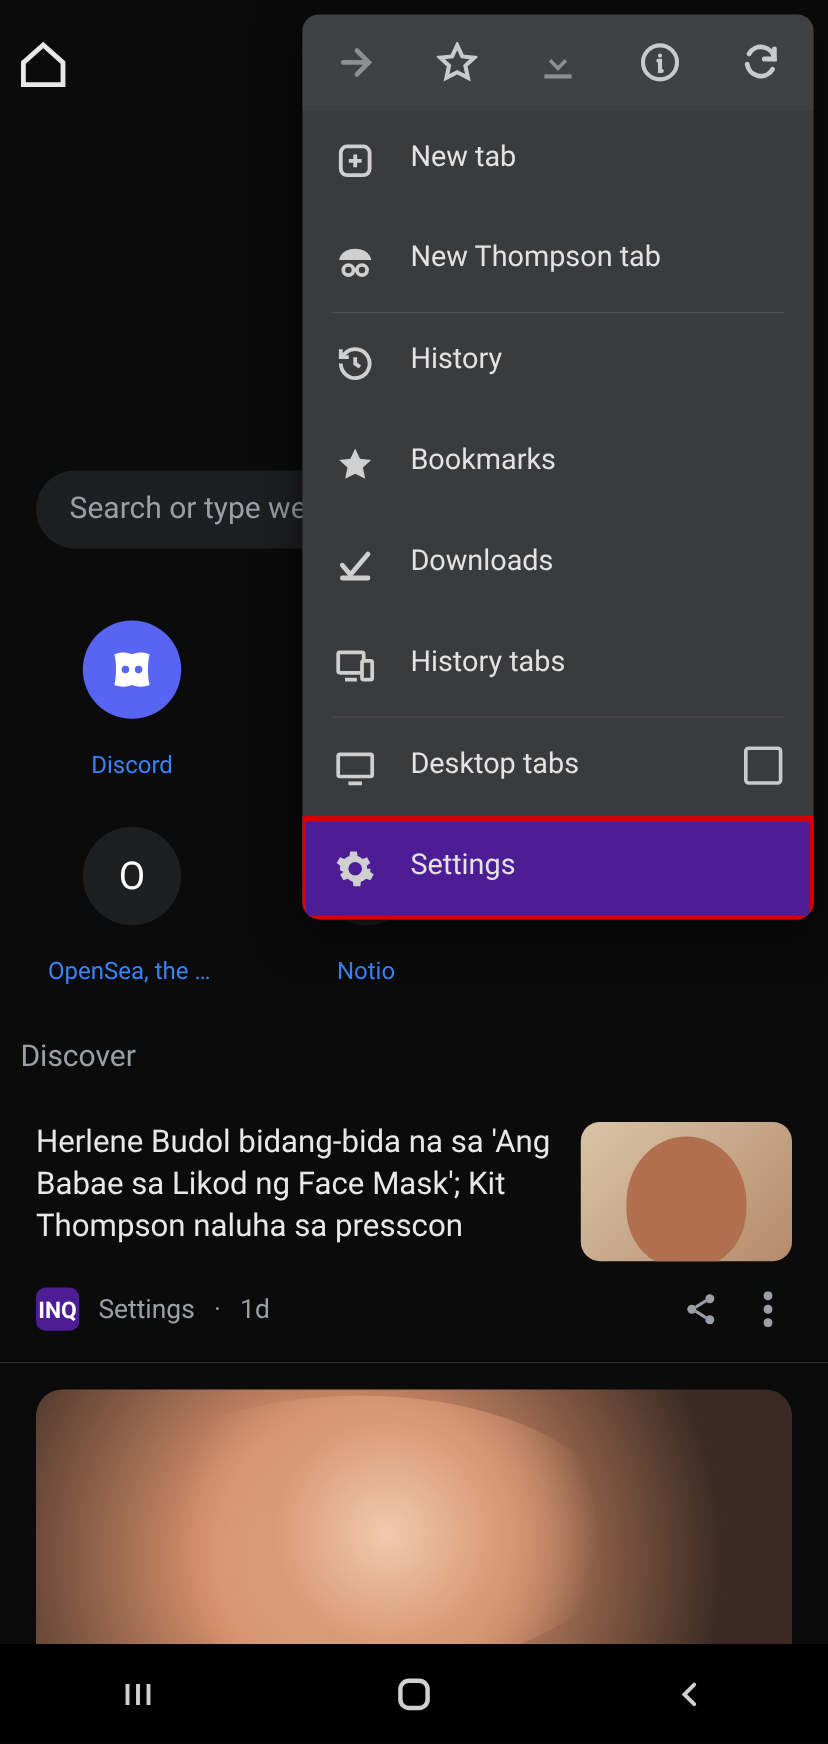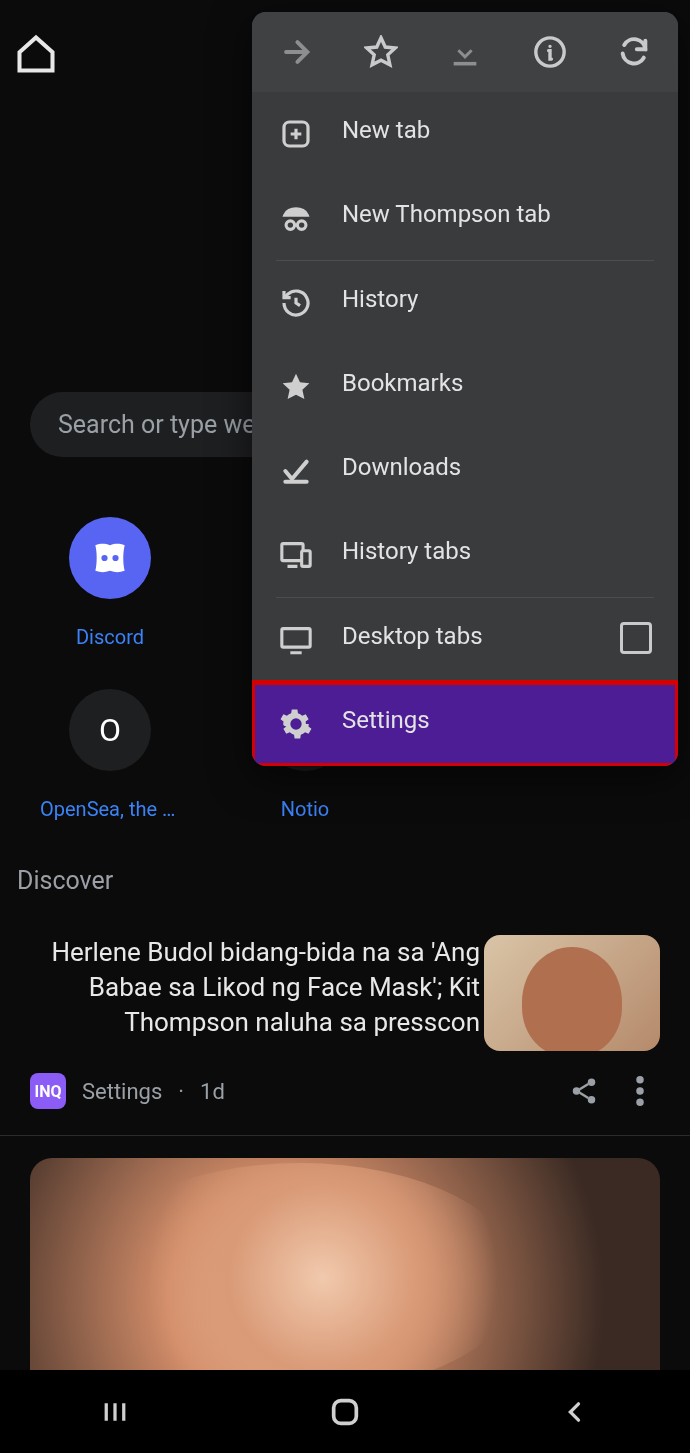--- a/index.html
+++ b/index.html
@@ -53,36 +53,36 @@
     font-size:32px; color:#fff;
   }
   .shortcut .circle.discord { background:#5865f2; }
   .shortcut .label { margin-top: 26px; font-size: 20px; color:#3b82f6; white-space:nowrap; overflow:hidden; text-overflow:ellipsis; }
   .row2 { margin-top: 40px; }
   .discover-heading {
     font-size: 25px; color:#9aa0a6;
     padding: 45px 17px 18px;
   }
   .divider { height:1px; background:#2b2b2b; }
-  .article1 { padding: 22px 30px 10px; display:flex; gap:4px;text-align:right; }
+  .article1 { padding: 22px 30px 10px; display:flex; gap:4px; }
   .article1 .headline { font-size:26px; color:#e8e8e8; line-height:1.35; flex:1; }
   .article1 .thumb {
     width:176px; height:116px; border-radius:16px;
     background: linear-gradient(135deg,#d9c4a7,#b58a6b);
     position:relative; overflow:hidden;
   }
   .article1 .thumb::after{
     content:""; position:absolute; left:50%; top:10%; transform:translateX(-50%);
     width:100px; height:110px; background:#b07050; border-radius:50% 50% 45% 45%;
   }
   .article-meta {
     display:flex; align-items:center; padding: 10px 30px 24px; gap:16px;
     color:#9aa0a6; font-size:22px;
   }
-  .pub-icon { width:36px; height:36px; background:#8b5cf6; color:#fff; border-radius:8px; display:flex; align-items:center; justify-content:center; font-size:16px; font-weight:bold; }
+  .pub-icon { width:36px; height:36px; background:#4c1d95; color:#fff; border-radius:8px; display:flex; align-items:center; justify-content:center; font-size:19px; font-weight:bold; }
   .meta-spacer { flex:1; }
   .meta-action { width:40px; height:40px; display:flex; align-items:center; justify-content:center; color:#9aa0a6; }
   .article2 {
     margin: 0 30px; border-radius:22px; overflow:hidden; height:255px;
     background: radial-gradient(circle at 40% 55%, #e8b79a 0%, #d48e6a 28%, #3a2a23 80%);
     position:relative;
   }
   .article2::before{
     content:""; position:absolute; left:8%; top:2%; width:70%; height:90%;
     background: radial-gradient(circle at 55% 50%, #f1c9ad 0%, #d99a77 35%, transparent 65%);

